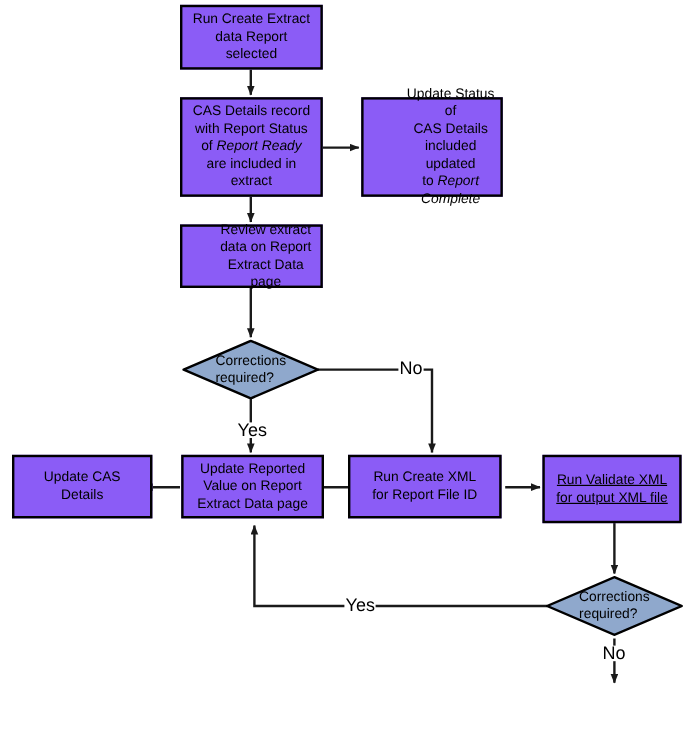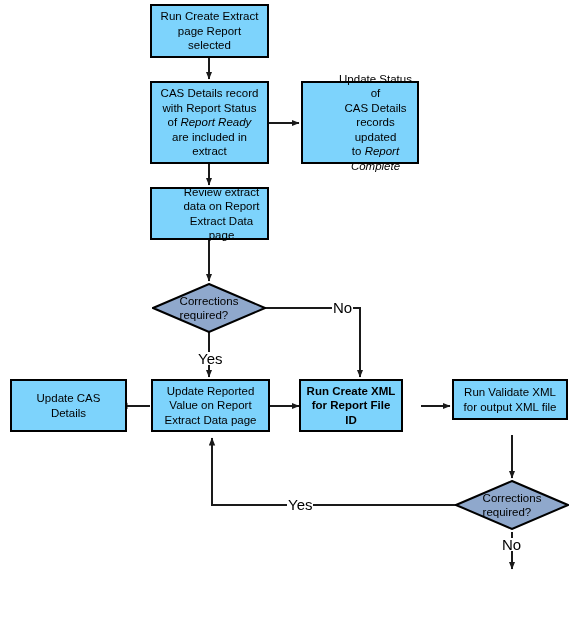--- a/index.html
+++ b/index.html
@@ -29,21 +29,21 @@
     box-sizing: border-box;
     display: flex;
     align-items: center;
     justify-content: center;
     text-align: center;
     font-size: 11.5px;
     line-height: 14.5px;
     color: #000000;
   }
   .proc {
-    background: #7dd3fc;
+    background: #8b5cf6;
     border: 2px solid #000000;
   }
   .proc .txt {
     padding: 0 4px;
     width: 100%;
   }
   .diamond-wrap {
     position: absolute;
   }
   .diamond-wrap svg {
@@ -114,40 +114,40 @@
 
       <path d="M456,505 L212,505 L212,438" marker-end="url(#arrow)"></path>
 
       <line x1="512" y1="532" x2="512" y2="569" marker-end="url(#arrow)"></line>
     </g>
   </svg>
 
   <div class="node proc" style="left:150px; top:4px; width:119px; height:54px;">
     <div class="txt">
       <span>Run Create Extract</span><br>
-      <span>page Report</span><br>
+      <span>data Report</span><br>
       <span>selected</span>
     </div>
   </div>
 
   <div class="node proc" style="left:150px; top:81px; width:119px; height:83px;">
     <div class="txt">
       <span>CAS Details record</span><br>
       <span>with Report Status</span><br>
       <span>of </span><em class="it">Report Ready</em><br>
       <span>are included in</span><br>
       <span>extract</span>
     </div>
   </div>
 
   <div class="node proc" style="left:301px; top:81px; width:118px; height:83px;padding-left:31px;">
     <div class="txt">
       <span>Update Status of</span><br>
       <span>CAS Details</span><br>
-      <span>records  updated</span><br>
+      <span>included  updated</span><br>
       <span>to </span><em class="it">Report</em><br>
       <em class="it">Complete</em>
     </div>
   </div>
 
   <div class="node proc" style="left:150px; top:187px; width:119px; height:53px;padding-left:24px;">
     <div class="txt">
       <span>Review extract</span><br>
       <span>data on Report</span><br>
       <span>Extract Data page</span>
@@ -174,28 +174,28 @@
   </div>
 
   <div class="node proc" style="left:151px; top:379px; width:119px; height:53px;">
     <div class="txt">
       <span>Update Reported</span><br>
       <span>Value on Report</span><br>
       <span>Extract Data page</span>
     </div>
   </div>
 
-  <div class="node proc" style="left:299px; top:379px; width:104px; height:53px;font-weight:bold;">
+  <div class="node proc" style="left:290px; top:379px; width:128px; height:53px;">
     <div class="txt">
       <span>Run Create XML</span><br>
       <span>for Report File ID</span>
     </div>
   </div>
 
-  <div class="node proc" style="left:452px; top:379px; width:116px; height:41px;">
+  <div class="node proc" style="left:452px; top:379px; width:116px; height:57px;text-decoration:underline;">
     <div class="txt">
       <span>Run Validate XML</span><br>
       <span>for output XML file</span>
     </div>
   </div>
 
   <div class="diamond-wrap" style="left:455px; top:480px; width:114px; height:50px;">
     <svg width="114" height="50" viewBox="0 0 114 50" xmlns="http://www.w3.org/2000/svg">
       <polygon points="57,1 113,25 57,49 1,25" fill="#8fa8cc" stroke="#000000" stroke-width="2"></polygon>
     </svg>

